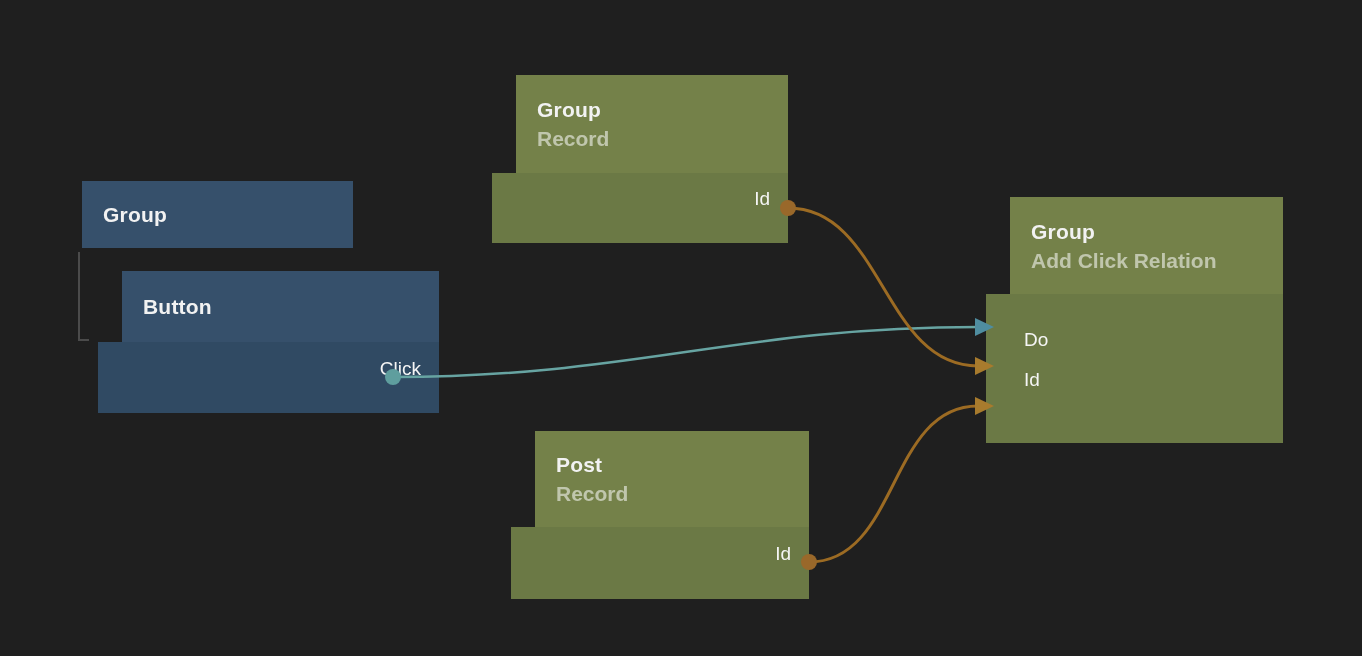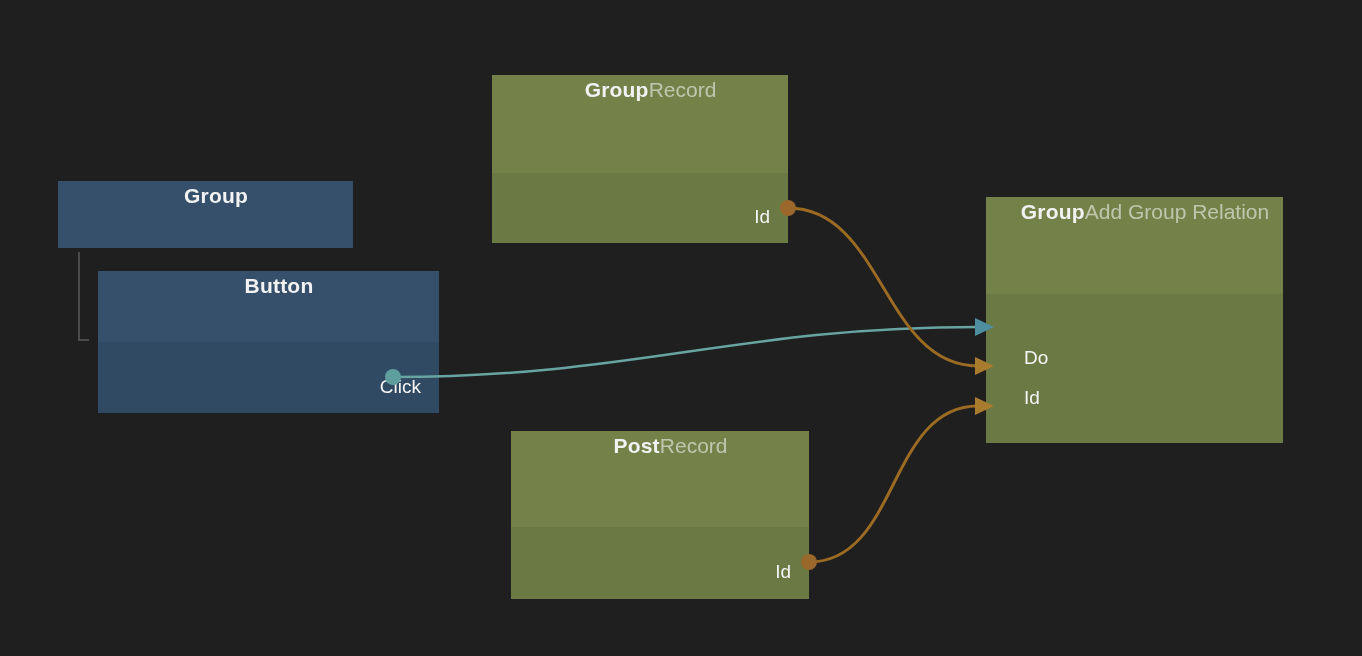--- a/index.html
+++ b/index.html
@@ -23,47 +23,49 @@
     pointer-events: none;
   }
   .wires [data-interactable="true"] { pointer-events: auto; }
   .node {
     position: absolute;
     z-index: 2;
     box-sizing: border-box;
   }
   .node-header {
     display: flex;
+    flex-direction: column;
     justify-content: center;
     padding-left: 21px;
     box-sizing: border-box;
+    margin-left: 24px;
   }
   .node-title {
     font-size: 21px;
     font-weight: 600;
     line-height: 29px;
     color: #f2f2f2;
     letter-spacing: 0.2px;
   }
   .node-subtitle {
     font-size: 21px;
-    font-weight: 400;
+    font-weight: 700;
     line-height: 29px;
     color: rgba(255,255,255,0.55);
   }
   .node-body {
     display: flex;
     flex-direction: column;
     justify-content: center;
     box-sizing: border-box;
   }
   .port-row {
     height: 40px;
     display: flex;
-    align-items: flex-end;
+    align-items: flex-start;
     font-size: 19px;
     color: #f5f5f5;
     box-sizing: border-box;
   }
   .port-row.output {
     justify-content: flex-end;
     padding-right: 18px;
   }
   .port-row.input {
     justify-content: flex-start;
@@ -157,21 +159,21 @@
     <div class="node-body" data-interactable="false">
       <div class="port-row output" data-interactable="true">
         <span data-interactable="false">Id</span>
       </div>
     </div>
   </div>
 
   <div class="node green" id="node-group-add-record-relation" data-interactable="true">
     <div class="node-header" data-interactable="false">
       <div class="node-title" data-interactable="false">Group</div>
-      <div class="node-subtitle" data-interactable="false">Add Group Relation</div>
+      <div class="node-subtitle" data-interactable="false">Add Click Relation</div>
     </div>
     <div class="node-body" data-interactable="false">
       <div class="port-row input" data-interactable="true">
         <span data-interactable="false">Do</span>
       </div>
       <div class="port-row input" data-interactable="true">
         <span data-interactable="false">Id</span>
       </div>
     </div>
   </div>

